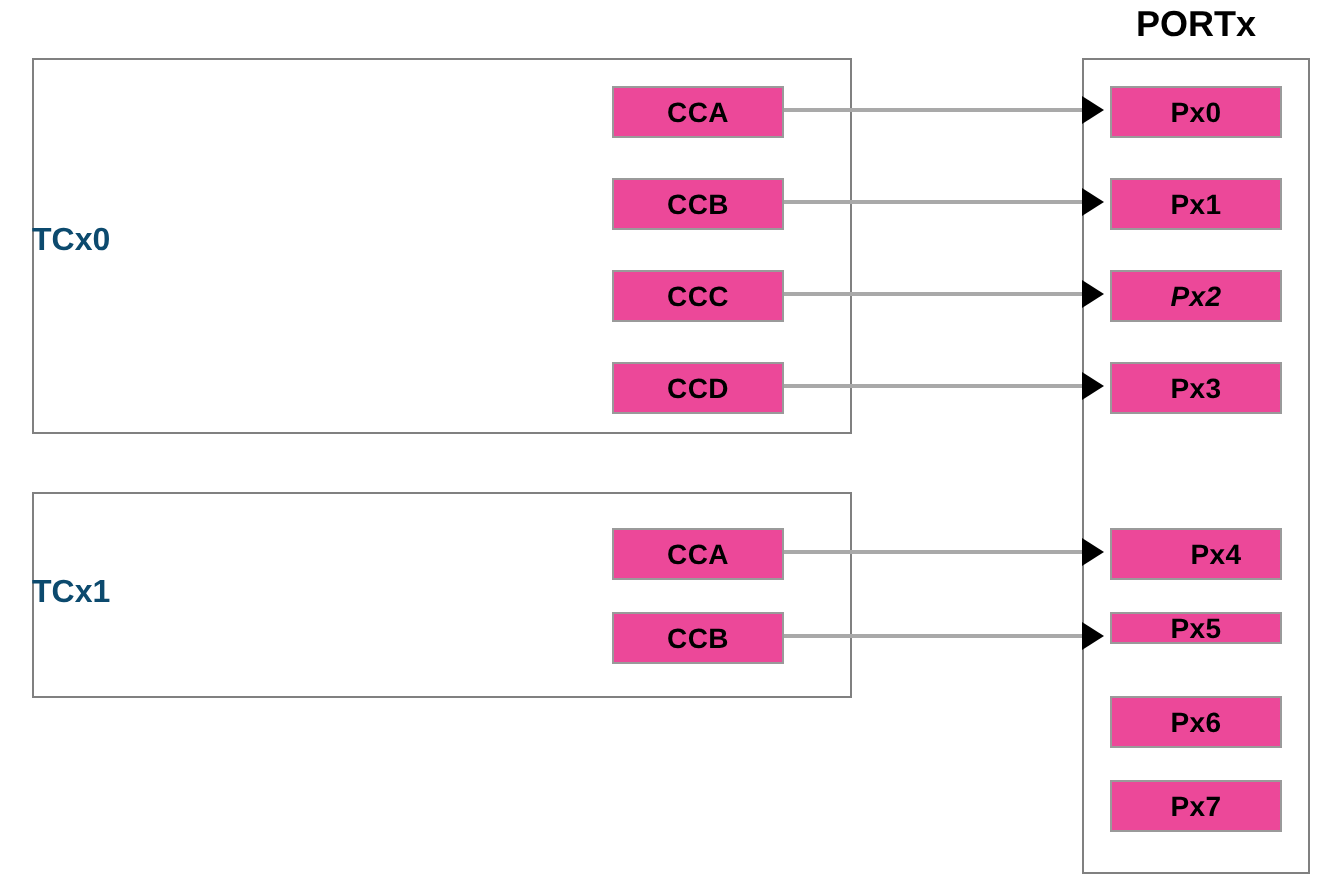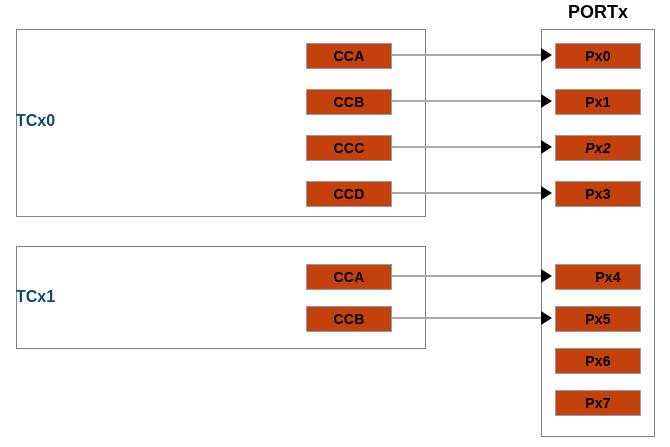--- a/index.html
+++ b/index.html
@@ -32,21 +32,21 @@
     position: absolute;
     font-weight: bold;
     font-size: 18px;
     color: #000000;
     white-space: nowrap;
     text-align: center;
   }
   .cell {
     position: absolute;
     border: 1px solid #9a9a9a;
-    background: #c2410c;
+    background: #ec4899;
     box-sizing: border-box;
     display: flex;
     align-items: center;
     justify-content: center;
     font-weight: bold;
     font-size: 14px;
     color: #000000;
     letter-spacing: 0.2px;
   }
   .wire {
@@ -83,21 +83,21 @@
   <div class="cell" style="left:306px; top:306px; width:86px; height:26px;">CCB</div>
 
   <div class="port-title" style="left:541px; top:2px; width:114px;">PORTx</div>
   <div class="group-box" style="left:541px; top:29px; width:114px; height:408px;"></div>
 
   <div class="cell" style="left:555px; top:43px; width:86px; height:26px;">Px0</div>
   <div class="cell" style="left:555px; top:89px; width:86px; height:26px;">Px1</div>
   <div class="cell" style="left:555px; top:135px; width:86px; height:26px;font-style:italic;">Px2</div>
   <div class="cell" style="left:555px; top:181px; width:86px; height:26px;">Px3</div>
   <div class="cell" style="left:555px; top:264px; width:86px; height:26px;padding-left:20px;">Px4</div>
-  <div class="cell" style="left:555px; top:306px; width:86px; height:26px;">Px5</div>
+  <div class="cell" style="left:555px; top:306px; width:86px; height:16px;">Px5</div>
   <div class="cell" style="left:555px; top:348px; width:86px; height:26px;">Px6</div>
   <div class="cell" style="left:555px; top:390px; width:86px; height:26px;">Px7</div>
 
   <div class="wire" style="left:392px; top:54px; width:152px;"></div>
   <div class="arrowhead" style="left:541px; top:48px;"></div>
 
   <div class="wire" style="left:392px; top:100px; width:152px;"></div>
   <div class="arrowhead" style="left:541px; top:94px;"></div>
 
   <div class="wire" style="left:392px; top:146px; width:152px;"></div>

